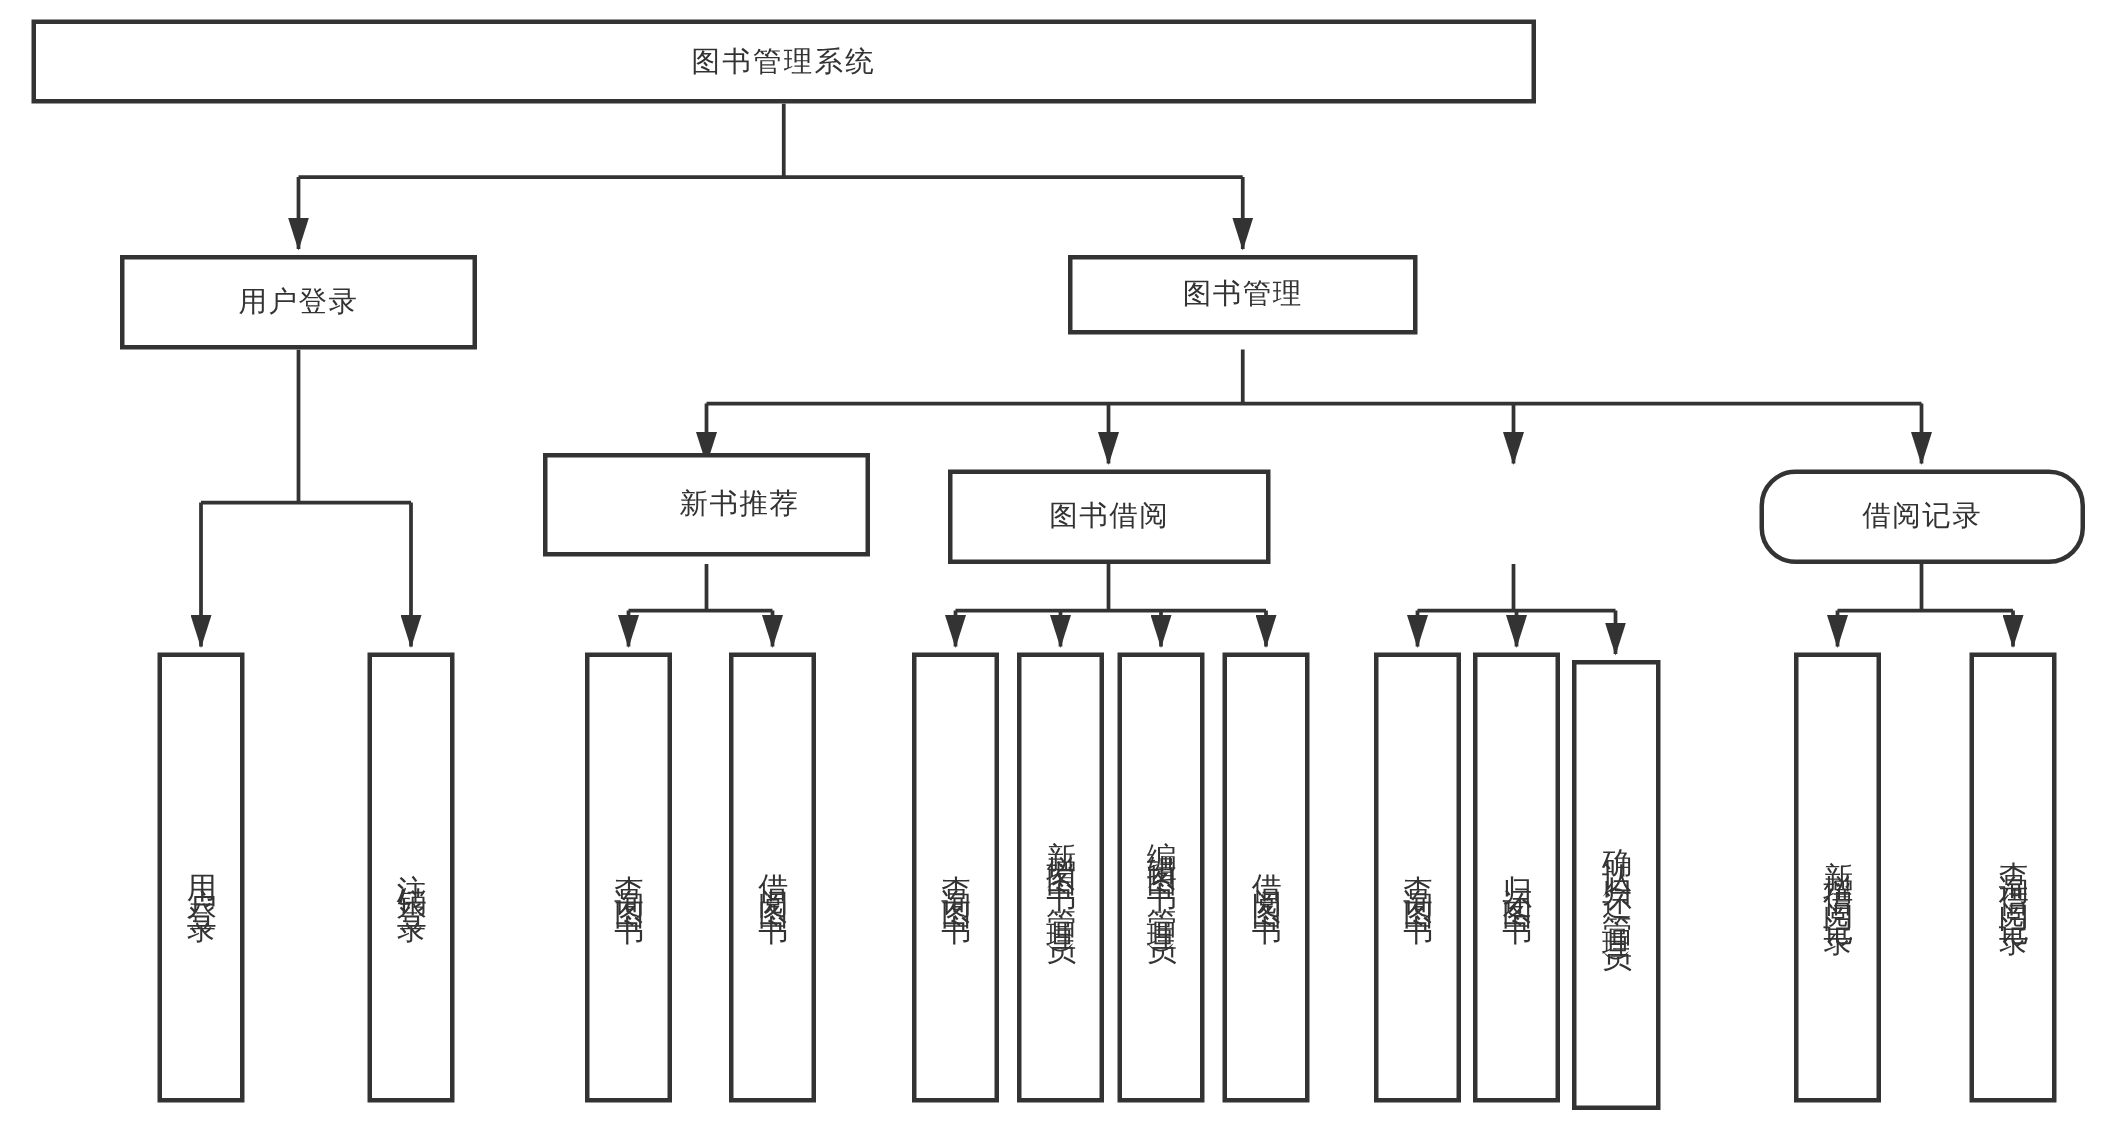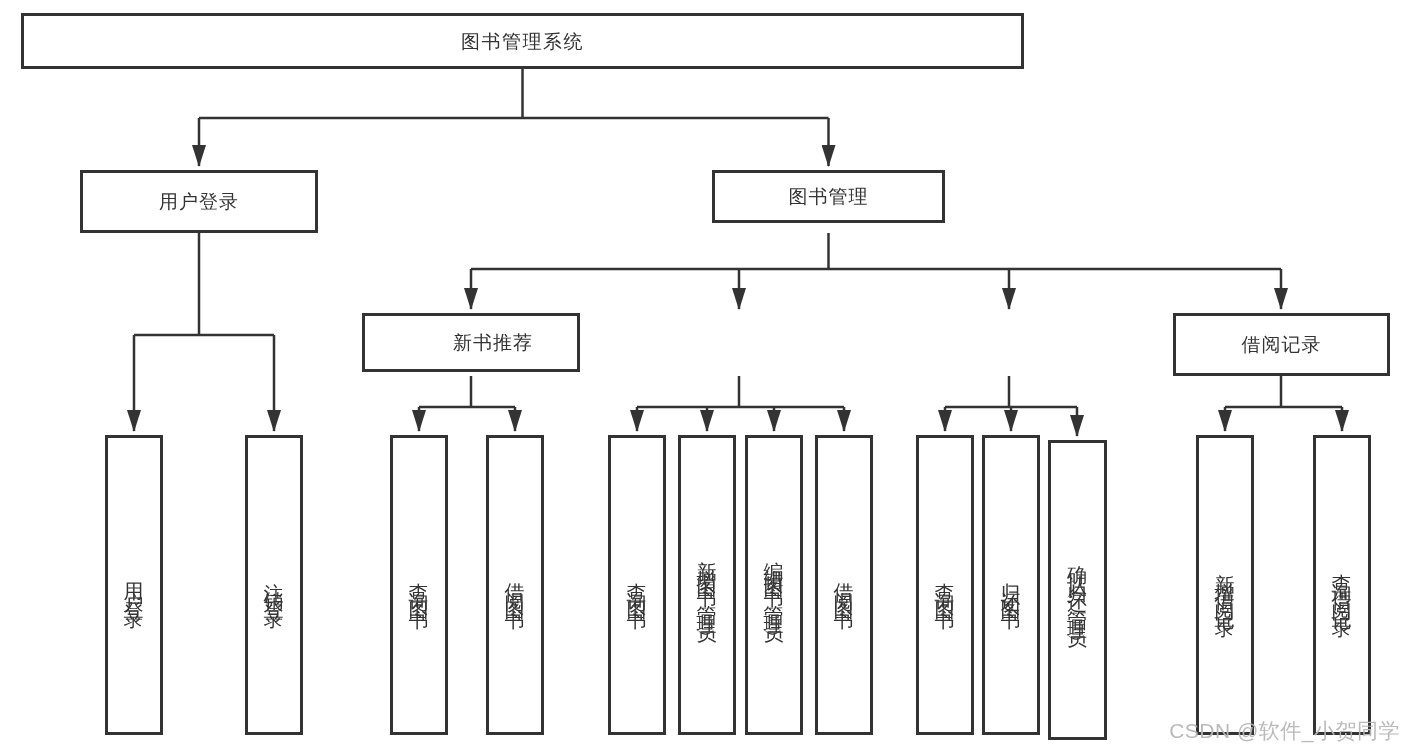--- a/index.html
+++ b/index.html
@@ -119,36 +119,36 @@
         <line x1="1342" y1="407" x2="1342" y2="431" marker-end="url(#arr)"></line>
       </g>
     </g>
   </svg>
 
   <div class="box root-box" style="left:21px; top:13px; width:1003px; height:56px;">图书管理系统</div>
 
   <div class="box h-box" style="left:80px; top:170px; width:238px; height:63px;">用户登录</div>
   <div class="box h-box" style="left:712px; top:170px; width:233px; height:53px;">图书管理</div>
 
-  <div class="box h-box" style="left:362px; top:313px; width:218px; height:59px;padding-left:44px;">新书推荐</div>
-  <div class="box h-box" style="left:1173px; top:313px; width:217px; height:63px;">借阅记录</div>
+  <div class="box h-box" style="left:362px; top:302px; width:218px; height:69px;padding-left:44px;">新书推荐</div>
+  <div class="box h-box" style="left:632px; top:313px; width:215px; height:63px;">图书借阅</div>
+  <div class="box h-box" style="left:1173px; top:313px; width:217px; height:63px;border-radius:24px;">借阅记录</div>
 
   <div class="box leaf" style="left:105px; top:435px; width:58px; height:300px;">用户登录</div>
   <div class="box leaf" style="left:245px; top:435px; width:58px; height:300px;">注销登录</div>
 
   <div class="box leaf" style="left:390px; top:435px; width:58px; height:300px;">查询图书</div>
   <div class="box leaf" style="left:486px; top:435px; width:58px; height:300px;">借阅图书</div>
 
   <div class="box leaf" style="left:608px; top:435px; width:58px; height:300px;">查询图书</div>
   <div class="box leaf" style="left:678px; top:435px; width:58px; height:300px;">新增图书（管理员）</div>
   <div class="box leaf" style="left:745px; top:435px; width:58px; height:300px;">编辑图书（管理员）</div>
   <div class="box leaf" style="left:815px; top:435px; width:58px; height:300px;">借阅图书</div>
 
   <div class="box leaf" style="left:916px; top:435px; width:58px; height:300px;">查询图书</div>
   <div class="box leaf" style="left:982px; top:435px; width:58px; height:300px;">归还图书</div>
   <div class="box leaf" style="left:1048px; top:440px; width:59px; height:300px;">确认归还（管理员）</div>
 
   <div class="box leaf" style="left:1196px; top:435px; width:58px; height:300px;">新增借阅记录</div>
   <div class="box leaf" style="left:1313px; top:435px; width:58px; height:300px;">查询借阅记录</div>
 
-  <div class="watermark">CSDN @软件_小贺同学</div>
 
 </div>
 
 </body></html>

